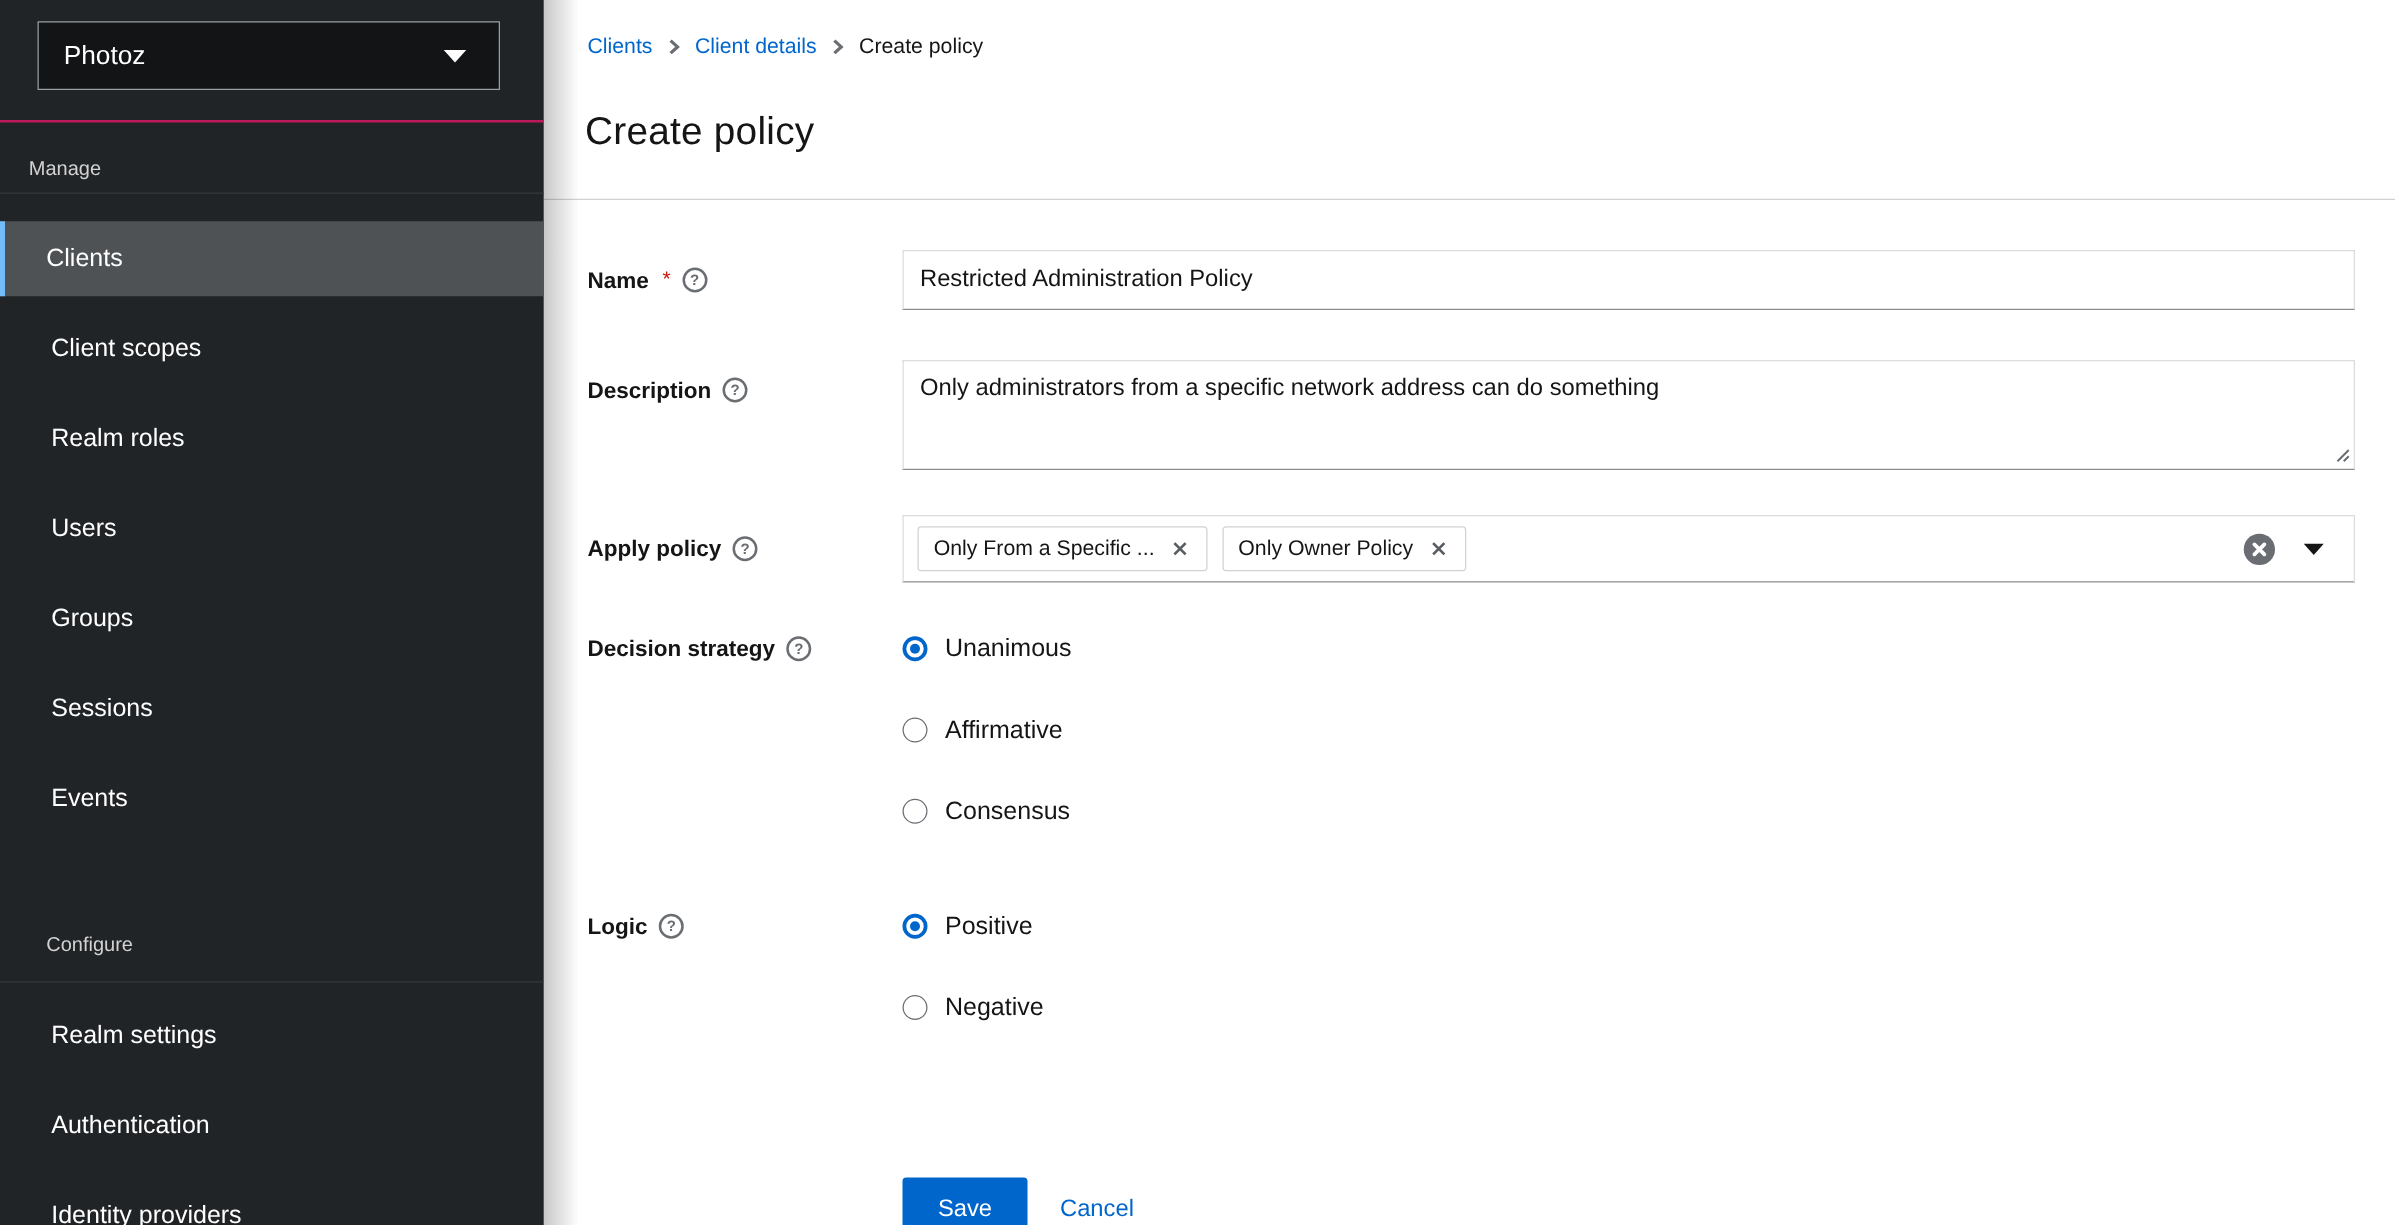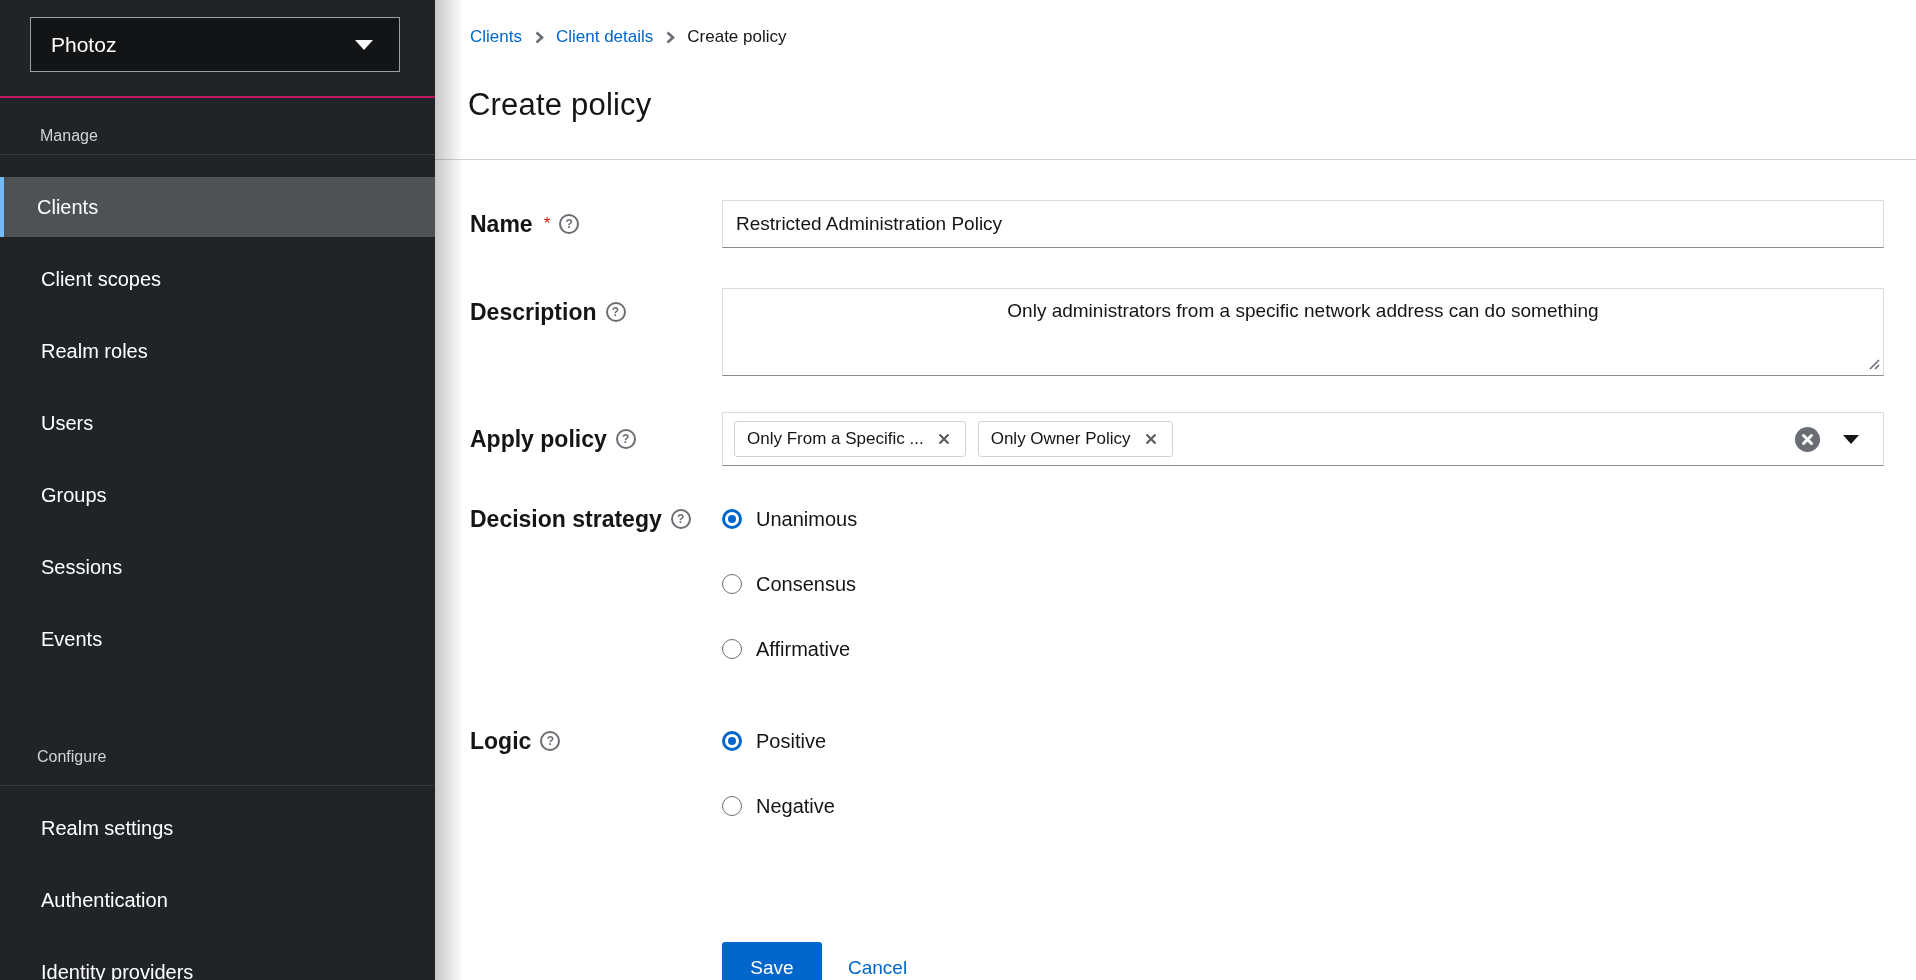--- a/index.html
+++ b/index.html
@@ -36,21 +36,21 @@
   }
   .caret-down-white {
     width:0; height:0;
     border-left:9px solid transparent;
     border-right:9px solid transparent;
     border-top:10px solid #fff;
   }
   .nav-section-title {
     color:#d2d2d2;
     font-size:16px;
-    padding:29px 0 9px 40px;
+    padding:29px 0 9px 23px;
     border-bottom:1px solid #34373c;
   }
   .nav-section-title.second { padding:67px 0 19px 37px; }
   .nav-list { list-style:none; padding-top:22px; }
   .nav-list.second { padding-top:12px; }
   .nav-item {
     height:60px; margin-bottom:12px;
     display:flex; align-items:center;
     padding-left:37px;
     color:#fff; font-size:20px;
@@ -88,21 +88,21 @@
     letter-spacing:0.2px;
   }
   .title-divider {
     margin-top:36px;
     border-bottom:1px solid #d2d2d2;
   }
 
   .form { padding:40px 32px 0 35px; }
   .form-row { display:flex; }
   .label-col { width:252px; flex:none; display:flex; align-items:flex-start; gap:9px; }
-  .label-text { font-size:23px; font-weight:700; color:#151515; line-height:20px; }
+  .label-text { font-size:18px; font-weight:700; color:#151515; line-height:20px; }
   .required-star { color:#c9190b; font-size:17px; line-height:20px; margin-left:2px; }
   .help-icon {
     width:20px; height:20px; border-radius:50%;
     border:2px solid #6a6e73; color:#6a6e73;
     font-size:12px; font-weight:700;
     display:flex; align-items:center; justify-content:center;
     line-height:1; flex:none; cursor:pointer;
   }
   .field-col { flex:1; position:relative; }
 
@@ -118,21 +118,21 @@
   }
 
   .row-desc { margin-bottom:36px; }
   .row-desc .label-col { padding-top:14px; }
   .textarea {
     width:100%; height:88px;
     font-size:19px; color:#151515;
     font-family:"Liberation Sans", sans-serif;
     border:1px solid #dcdcdc; border-bottom:1px solid #8a8d90;
     padding:11px 13px;
-    resize:none; display:block; background:#fff;text-align:center;
+    resize:none; display:block; background:#fff;
   }
   .resize-grip { position:absolute; right:4px; bottom:6px; cursor:nwse-resize; line-height:0; }
 
   .row-apply { margin-bottom:43px; }
   .row-apply .label-col { align-items:center; height:54px; }
   .multiselect {
     width:100%; height:54px;
     border:1px solid #dcdcdc; border-bottom:1px solid #8a8d90;
     display:flex; align-items:center;
     padding:0 24px 0 11px;
@@ -316,25 +316,25 @@
         <span class="help-icon">?</span>
       </div>
       <div class="field-col">
         <div class="radio-stack">
             <label class="radio-opt">
               <span class="radio-dot checked"></span>
               <span class="radio-label">Unanimous</span>
             </label>
             <label class="radio-opt">
               <span class="radio-dot"></span>
+              <span class="radio-label">Affirmative</span>
+            </label>
+            <label class="radio-opt">
+              <span class="radio-dot"></span>
               <span class="radio-label">Consensus</span>
-            </label>
-            <label class="radio-opt">
-              <span class="radio-dot"></span>
-              <span class="radio-label">Affirmative</span>
             </label>
           </div>
       </div>
     </div>
 
     <div class="form-row row-radio row-logic">
       <div class="label-col">
         <span class="label-text">Logic</span>
         <span class="help-icon">?</span>
       </div>

